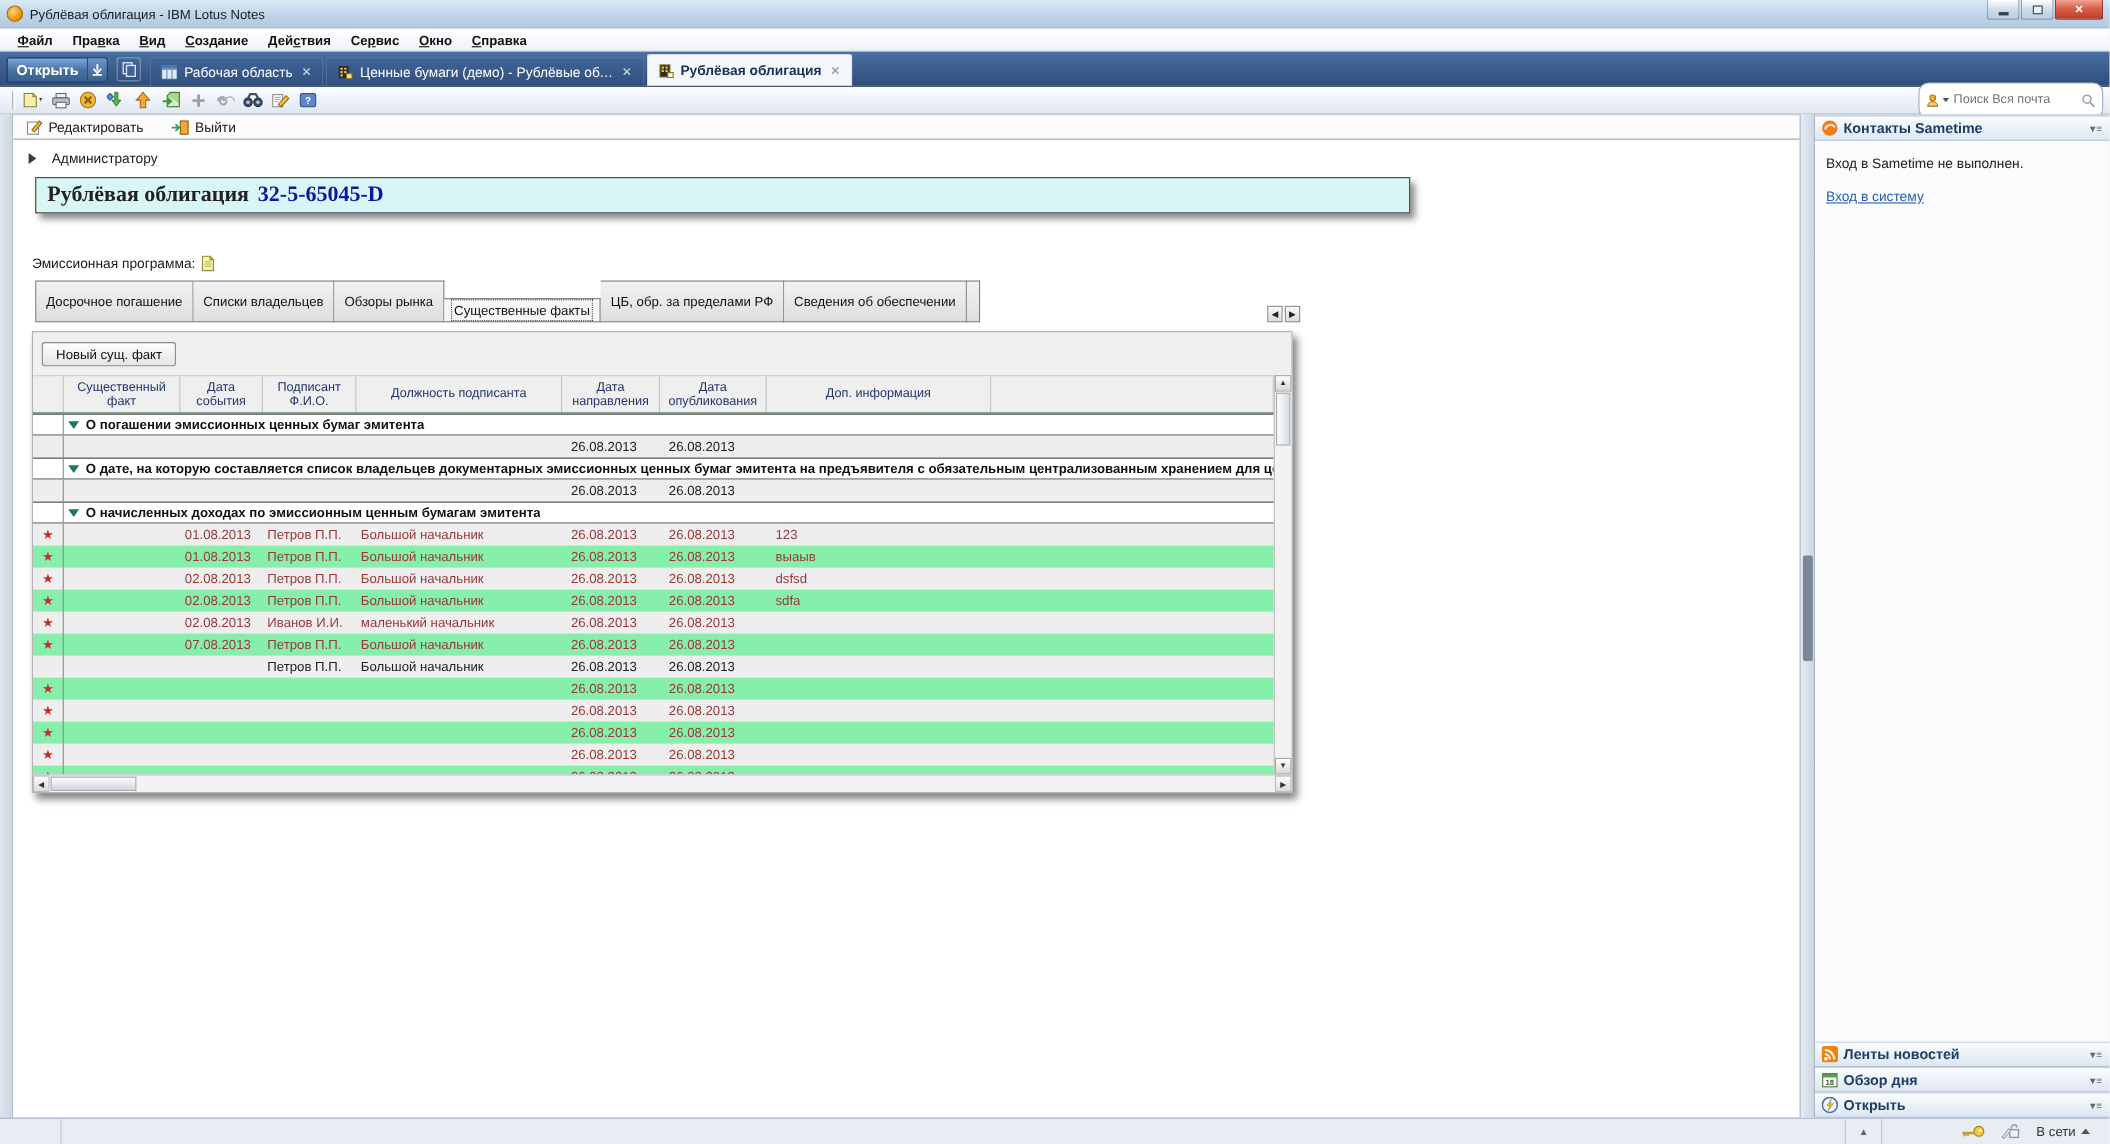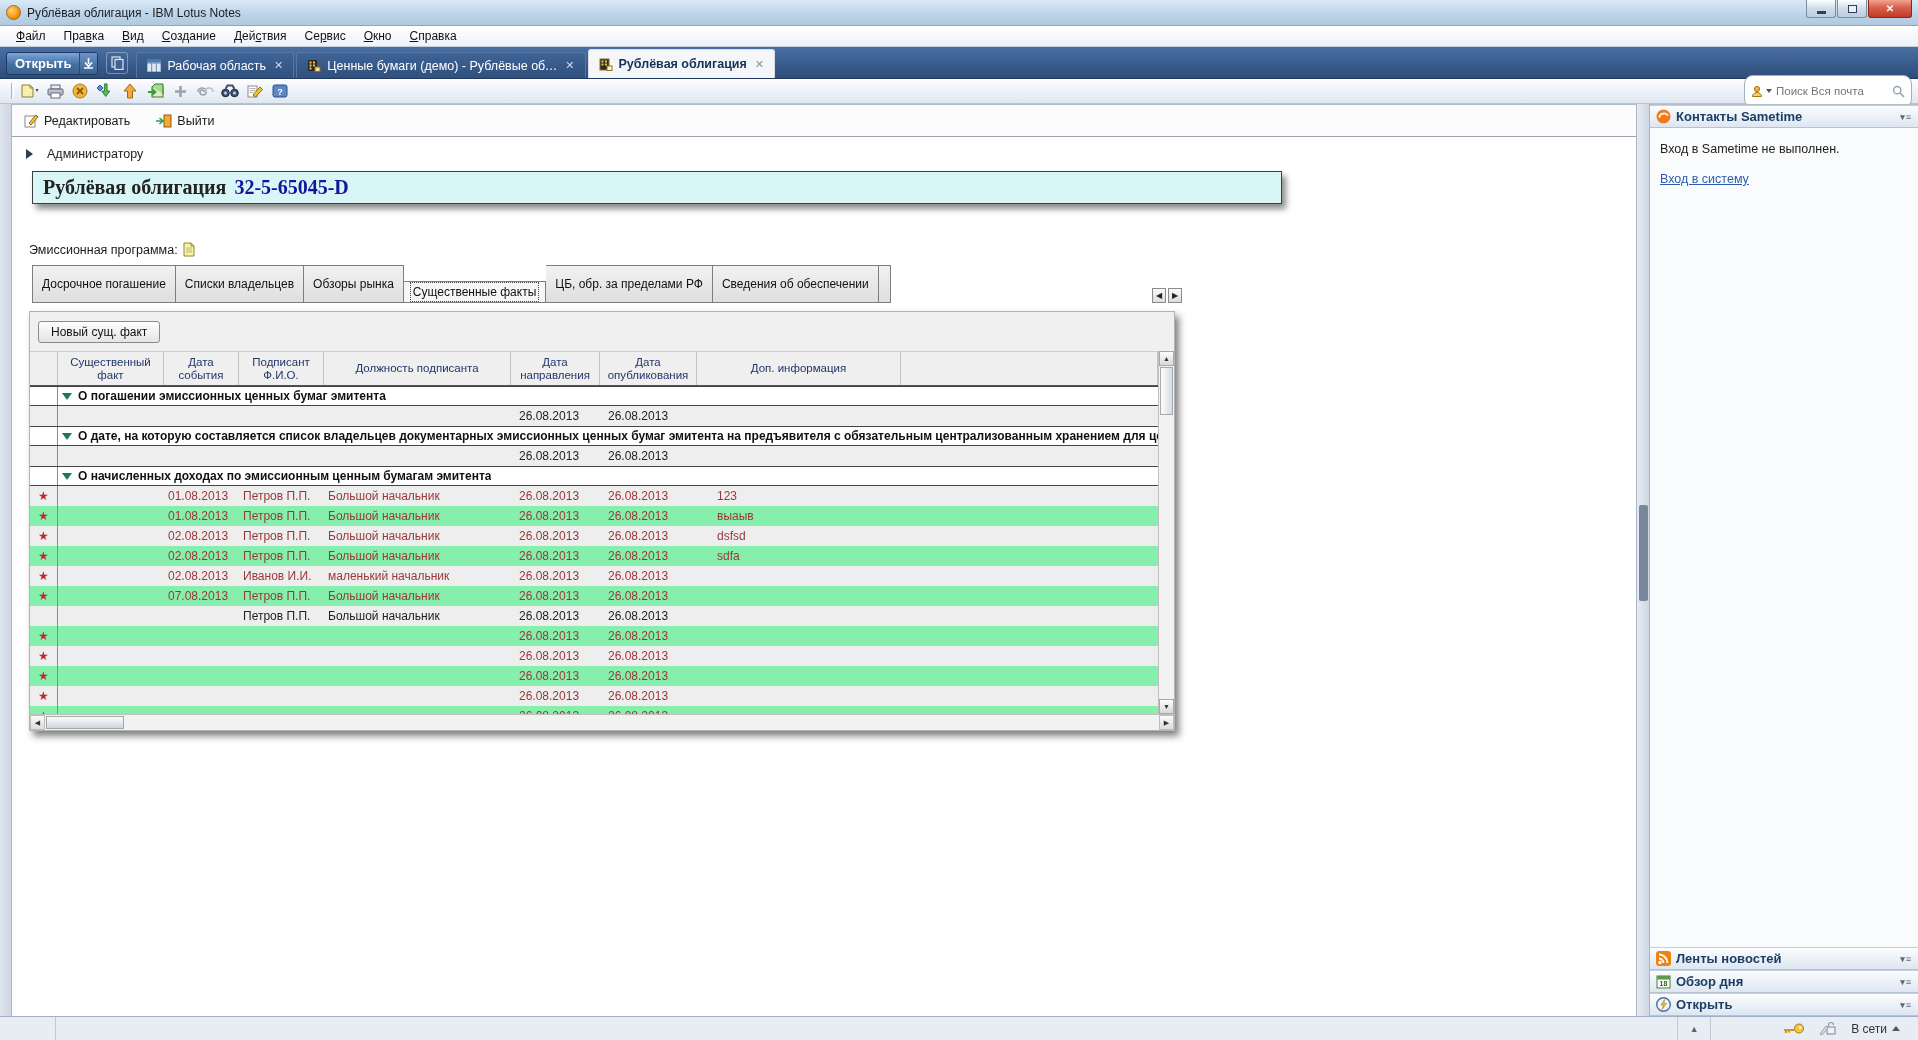--- a/index.html
+++ b/index.html
@@ -18,21 +18,21 @@
   .wc { width:30px; height:18px; border:1px solid #7b8da1; border-top:none; display:flex; align-items:center;
         justify-content:center; background:linear-gradient(#fdfeff,#cfdcea 50%,#bccddd);
         border-radius:0 0 3px 3px; margin-left:1px; font-size:10px; color:#333; }
   .wc.close { width:44px; background:linear-gradient(#f2a492,#d8604a 45%,#c03b26); color:#fff;
               border-color:#8d2619; font-weight:bold; }
   .wc .glyph-min { width:9px; height:3px; background:#2f4154; margin-top:7px; }
   .wc .glyph-rest { width:9px; height:8px; border:1px solid #2f4154; background:#e8f0f8; }
 
   
   .menubar { height:21px; flex:0 0 21px; background:linear-gradient(#ffffff,#eef2f8);
-             border-bottom:1px solid #c3cedb; display:flex; align-items:center; padding-left:8px; gap:2px; }
+             border-bottom:1px solid #c3cedb; display:flex; align-items:flex-end; padding-left:8px; gap:2px;font-weight:bold; }
   .menu-item { padding:2px 8px; font-size:12px; color:#111; cursor:default; }
   .menu-item u { text-decoration:underline; }
 
   
   .tabbar { height:32px; flex:0 0 32px; background:linear-gradient(#4a6fa3,#2e4d79);
             border-bottom:1px solid #20385c; display:flex; align-items:flex-end; padding:3px 4px 0 4px; }
   .open-btn { display:flex; align-items:center; height:23px; margin:0 6px 3px 2px; border:1px solid #1f3b63;
               border-radius:3px; overflow:hidden; background:linear-gradient(#7ea4dd,#44709f 55%,#3a618e); }
   .open-btn .lbl { color:#fff; font-weight:bold; font-size:13px; padding:0 8px; }
   .open-btn .arrow { width:18px; height:100%; border-left:1px solid #2c4c78; display:flex; align-items:center;
@@ -58,21 +58,21 @@
   .searchbox input { border:none; outline:none; flex:1; font-size:11.5px; color:#8a8a8a; width:90px;
                      font-family:"Liberation Sans", sans-serif; background:transparent; }
   .caret-down { width:0; height:0; border-left:3px solid transparent; border-right:3px solid transparent;
                 border-top:4px solid #555; margin:0 4px 0 2px; }
 
   
   .mainrow { flex:1; display:flex; min-height:0; }
   .leftstrip { flex:0 0 12px; background:linear-gradient(90deg,#dfe5ee,#cfd7e3); border-right:1px solid #aab6c6; }
   .content { flex:1; background:#fff; border-top:1px solid #b2bdcb; display:flex; flex-direction:column; min-width:0; }
 
-  .actionbar { height:32px; display:flex; align-items:center; gap:26px; padding-left:12px;
+  .actionbar { height:22px; display:flex; align-items:center; gap:26px; padding-left:12px;
                background:#fcfcfc; border-bottom:1px solid #9aa4ae; }
   .action { display:flex; align-items:center; gap:5px; font-size:12.5px; color:#1a1a1a; }
 
   .twistyrow { display:flex; align-items:center; gap:14px; padding:8px 0 0 14px; height:26px; font-size:12.5px; }
   .twisty { width:0; height:0; border-top:5px solid transparent; border-bottom:5px solid transparent;
             border-left:7px solid #2d3d52; }
 
   .banner { margin:8px 0 0 20px; width:1250px; height:33px; background:#d8f6f6; border:1px solid #3e3e3e;
             box-shadow:4px 5px 6px rgba(0,0,0,.45); display:flex; align-items:center; padding-left:10px;
             font-family:"Liberation Serif", serif; font-weight:bold; font-size:20px; }
@@ -105,21 +105,21 @@
   .gbody { flex:1; overflow:hidden; border-top:1px solid #555; background:#86efac; }
   .grow { display:flex; height:20px; align-items:center; font-size:12px; }
   .grow.shade { background:#eeeeee; }
   .grow.red { color:#9a3838; }
   .grow.black { color:#222; }
   .starcell { flex:0 0 28px; align-self:stretch; display:flex; align-items:center; justify-content:center;
               border-right:1px solid #8a8a8a; color:#c42b2b; font-size:12px; }
   .gc { padding:0 4px; white-space:nowrap; overflow:hidden; }
   .c1{flex:0 0 106px;} .c2{flex:0 0 75px; text-align:right; padding-right:14px;}
   .c3{flex:0 0 85px;} .c4{flex:0 0 187px;} .c5{flex:0 0 89px; padding-left:8px;}
-  .c6{flex:0 0 97px; padding-left:8px;} .c7{flex:0 0 204px; padding-left:8px;margin-left:12px;} .c8{flex:1;}
+  .c6{flex:0 0 97px; padding-left:8px;} .c7{flex:0 0 204px; padding-left:8px;} .c8{flex:1;}
   .grow.group { border-top:1px solid #444; border-bottom:1px solid #444; background:#fff; font-weight:bold; color:#111; }
   .gtext { display:flex; align-items:center; gap:6px; padding-left:4px; white-space:nowrap; overflow:hidden; }
   .tw-green { width:0; height:0; border-left:5px solid transparent; border-right:5px solid transparent;
               border-top:7px solid #1d7a54; flex:0 0 auto; }
 
   .vscroll { flex:0 0 16px; background:#f2f2f2; border-left:1px solid #c0c0c0; display:flex; flex-direction:column; }
   .sbtn { height:15px; border:1px solid #a8a8a8; background:linear-gradient(#fdfdfd,#d8d8d8);
           display:flex; align-items:center; justify-content:center; font-size:7px; color:#333; }
   .vthumb { height:48px; margin:1px; border:1px solid #a8a8a8; background:linear-gradient(90deg,#fdfdfd,#d5dce6); }
   .vspacer { flex:1; }

